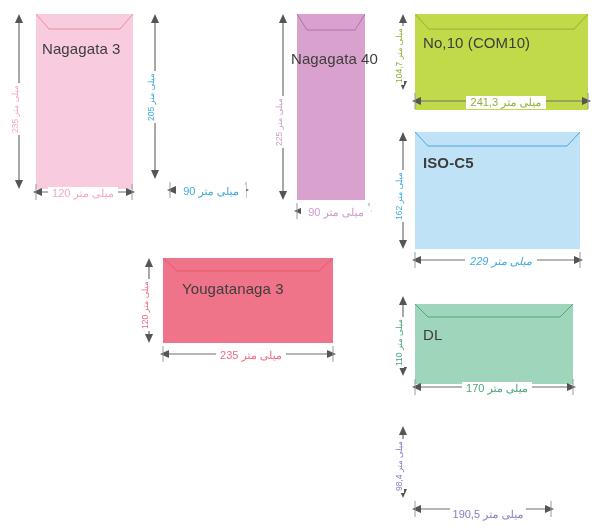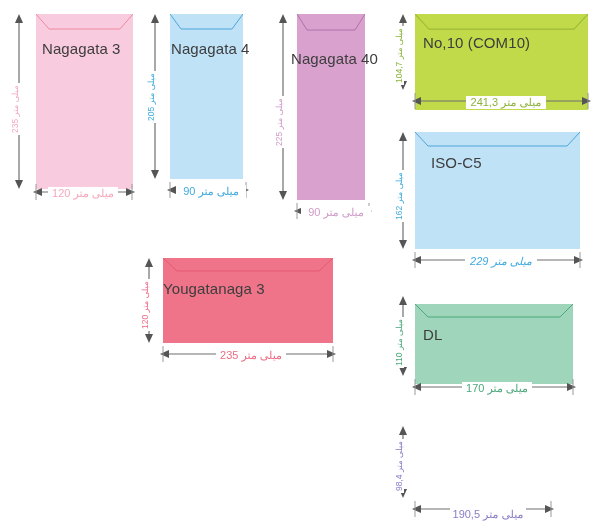--- a/index.html
+++ b/index.html
@@ -81,27 +81,20 @@
   <div class="dim-text-v dim-text-bg" style="left:10px; top:135px; color:#f4a8bd;">235 میلی متر</div>
   <svg class="dim-h" style="left:30px; top:182px; width:110px; height:20px;" viewBox="0 0 110 20">
     <line x1="8" y1="10" x2="100" y2="10" stroke="#6e6e6e" stroke-width="1.2"></line>
     <path d="M3,10 L12,6 L12,14 Z" fill="#555"></path>
     <path d="M105,10 L96,6 L96,14 Z" fill="#555"></path>
     <line x1="6" y1="2" x2="6" y2="18" stroke="#9a9a9a" stroke-width="1"></line>
     <line x1="102" y1="2" x2="102" y2="18" stroke="#9a9a9a" stroke-width="1"></line>
   </svg>
   <div class="dim-text-h dim-text-bg" style="left:48px; top:187px; width:66px; color:#f4a8bd;">120 میلی متر</div>
 
-  <div class="env" style="left:170px; top:14px; width:73px; height:165px;">
-    <svg class="env-shape" viewBox="0 0 73 165" preserveAspectRatio="none">
-      <rect x="0" y="0" width="73" height="165" fill="#bfe2f7"></rect>
-      <path d="M0,0 L11,15 L62,15 L73,0" fill="none" stroke="#4da6d9" stroke-width="1"></path>
-    </svg>
-    <div class="env-label" style="left:1px; top:26px;">Nagagata 4</div>
-  </div>
   <svg class="dim-v" style="left:144px; top:14px; width:22px; height:165px;" viewBox="0 0 22 165">
     <line x1="11" y1="5" x2="11" y2="160" stroke="#6e6e6e" stroke-width="1.2"></line>
     <path d="M11,0 L7,9 L15,9 Z" fill="#555"></path>
     <path d="M11,165 L7,156 L15,156 Z" fill="#555"></path>
   </svg>
   <div class="dim-text-v dim-text-bg" style="left:146px; top:123px; color:#3fa9dd;">205 میلی متر</div>
   <svg class="dim-h" style="left:164px; top:180px; width:90px; height:20px;" viewBox="0 0 90 20">
     <line x1="8" y1="10" x2="80" y2="10" stroke="#6e6e6e" stroke-width="1.2"></line>
     <path d="M3,10 L12,6 L12,14 Z" fill="#555"></path>
     <path d="M85,10 L76,6 L76,14 Z" fill="#555"></path>
@@ -130,21 +123,21 @@
     <line x1="6" y1="2" x2="6" y2="18" stroke="#9a9a9a" stroke-width="1"></line>
     <line x1="78" y1="2" x2="78" y2="18" stroke="#9a9a9a" stroke-width="1"></line>
   </svg>
   <div class="dim-text-h dim-text-bg" style="left:301px; top:206px; width:66px; color:#cf9bc8;">90 میلی متر</div>
 
   <div class="env" style="left:163px; top:258px; width:170px; height:85px;">
     <svg class="env-shape" viewBox="0 0 170 85" preserveAspectRatio="none">
       <rect x="0" y="0" width="170" height="85" fill="#ef7489"></rect>
       <path d="M0,0 L14,13 L156,13 L170,0" fill="none" stroke="#e35a72" stroke-width="1"></path>
     </svg>
-    <div class="env-label" style="left:0; top:22px;">Yougatanaga 3</div>
+    <div class="env-label" style="left:19px; top:22px;">Yougatanaga 3</div>
   </div>
   <svg class="dim-v" style="left:138px; top:258px; width:22px; height:85px;" viewBox="0 0 22 85">
     <line x1="11" y1="5" x2="11" y2="80" stroke="#6e6e6e" stroke-width="1.2"></line>
     <path d="M11,0 L7,9 L15,9 Z" fill="#555"></path>
     <path d="M11,85 L7,76 L15,76 Z" fill="#555"></path>
   </svg>
   <div class="dim-text-v dim-text-bg" style="left:140px; top:331px; color:#ee6c84;">120 میلی متر</div>
   <svg class="dim-h" style="left:157px; top:344px; width:184px; height:20px;" viewBox="0 0 184 20">
     <line x1="8" y1="10" x2="174" y2="10" stroke="#6e6e6e" stroke-width="1.2"></line>
     <path d="M3,10 L12,6 L12,14 Z" fill="#555"></path>
@@ -174,21 +167,21 @@
     <line x1="6" y1="2" x2="6" y2="18" stroke="#9a9a9a" stroke-width="1"></line>
     <line x1="179" y1="2" x2="179" y2="18" stroke="#9a9a9a" stroke-width="1"></line>
   </svg>
   <div class="dim-text-h dim-text-bg" style="left:466px; top:96px; width:76px; color:#8cb33c;">241,3 میلی متر</div>
 
   <div class="env" style="left:415px; top:132px; width:165px; height:117px;">
     <svg class="env-shape" viewBox="0 0 165 117" preserveAspectRatio="none">
       <rect x="0" y="0" width="165" height="117" fill="#bfe2f7"></rect>
       <path d="M0,0 L13,14 L152,14 L165,0" fill="none" stroke="#4da6d9" stroke-width="1"></path>
     </svg>
-    <div class="env-label" style="left:16px; top:22px;">ISO-C5</div>
+    <div class="env-label" style="left:8px; top:22px;font-weight:bold;">ISO-C5</div>
   </div>
   <svg class="dim-v" style="left:392px; top:132px; width:22px; height:117px;" viewBox="0 0 22 117">
     <line x1="11" y1="5" x2="11" y2="112" stroke="#6e6e6e" stroke-width="1.2"></line>
     <path d="M11,0 L7,9 L15,9 Z" fill="#555"></path>
     <path d="M11,117 L7,108 L15,108 Z" fill="#555"></path>
   </svg>
   <div class="dim-text-v dim-text-bg" style="left:394px; top:222px; color:#3fa9dd;">162 میلی متر</div>
   <svg class="dim-h" style="left:409px; top:250px; width:179px; height:20px;" viewBox="0 0 179 20">
     <line x1="8" y1="10" x2="169" y2="10" stroke="#6e6e6e" stroke-width="1.2"></line>
     <path d="M3,10 L12,6 L12,14 Z" fill="#555"></path>

